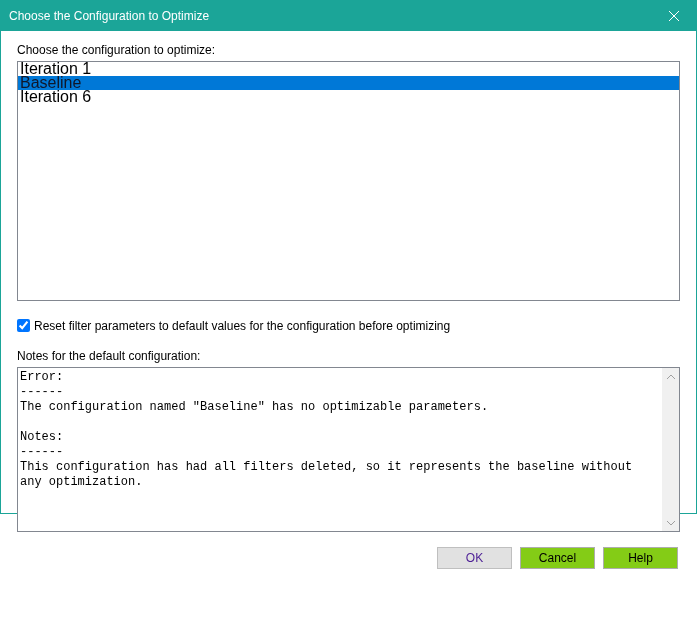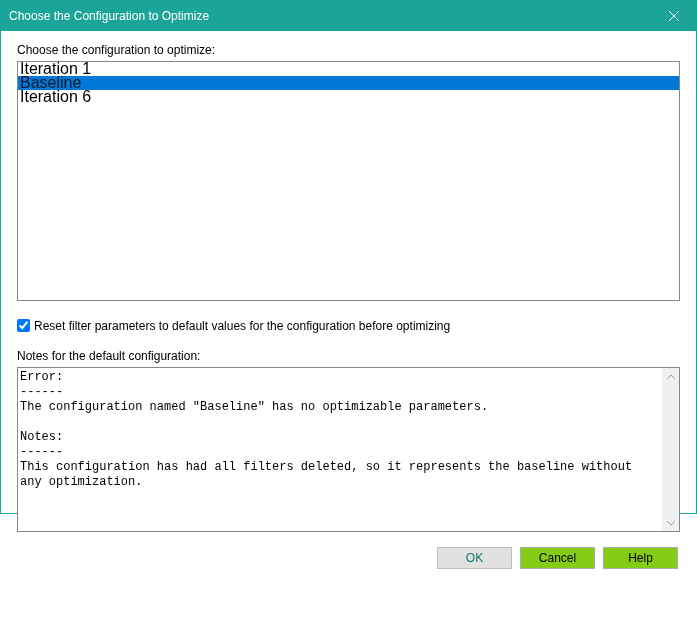--- a/index.html
+++ b/index.html
@@ -17,21 +17,21 @@
   .listbox .item.selected { background:#0078d7; color:#0f172a; }
   .checkbox-row { margin-top:18px; display:flex; align-items:flex-start; gap:4px; }
   .checkbox-row input[type=checkbox]{ width:13px; height:13px; margin:0; }
   .notes-box { position:relative; flex:1; min-height:165px; border:1px solid #828790; background:#fff; overflow:hidden; }
   .notes-text { font-family: "Courier New", monospace; font-size:12px; line-height:15px; white-space:pre-wrap; padding:2px 20px 2px 2px; height:100%; overflow:auto; }
   .notes-scroll { position:absolute; right:0; top:0; bottom:0; width:17px; background:#f0f0f0; display:flex; flex-direction:column; justify-content:space-between; }
   .scroll-btn { width:17px; height:17px; display:flex; align-items:center; justify-content:center; }
   .scroll-btn svg { stroke:#a0a0a0; fill:#a0a0a0; }
   .button-row { height:40px; display:flex; align-items:center; justify-content:flex-end; gap:8px; padding-right:2px; margin-top:6px; }
   .btn { width:75px; height:22px; background:#84cc16; border:1px solid #adadad; font-size:12px; display:flex; align-items:center; justify-content:center; cursor:pointer; }
-  .btn.disabled { color:#0f766e; background:#e1e1e1; border-color:#bfbfbf; cursor:default; }
+  .btn.disabled { color:#4c1d95; background:#e1e1e1; border-color:#bfbfbf; cursor:default; }
 </style>
 </head>
 <body>
 
 <div class="window">
   <div class="titlebar">
     <span class="title">Choose the Configuration to Optimize</span>
     <div class="close">
       <svg width="10" height="10" viewBox="0 0 10 10">
           <line x1="0" y1="0" x2="10" y2="10"></line>

